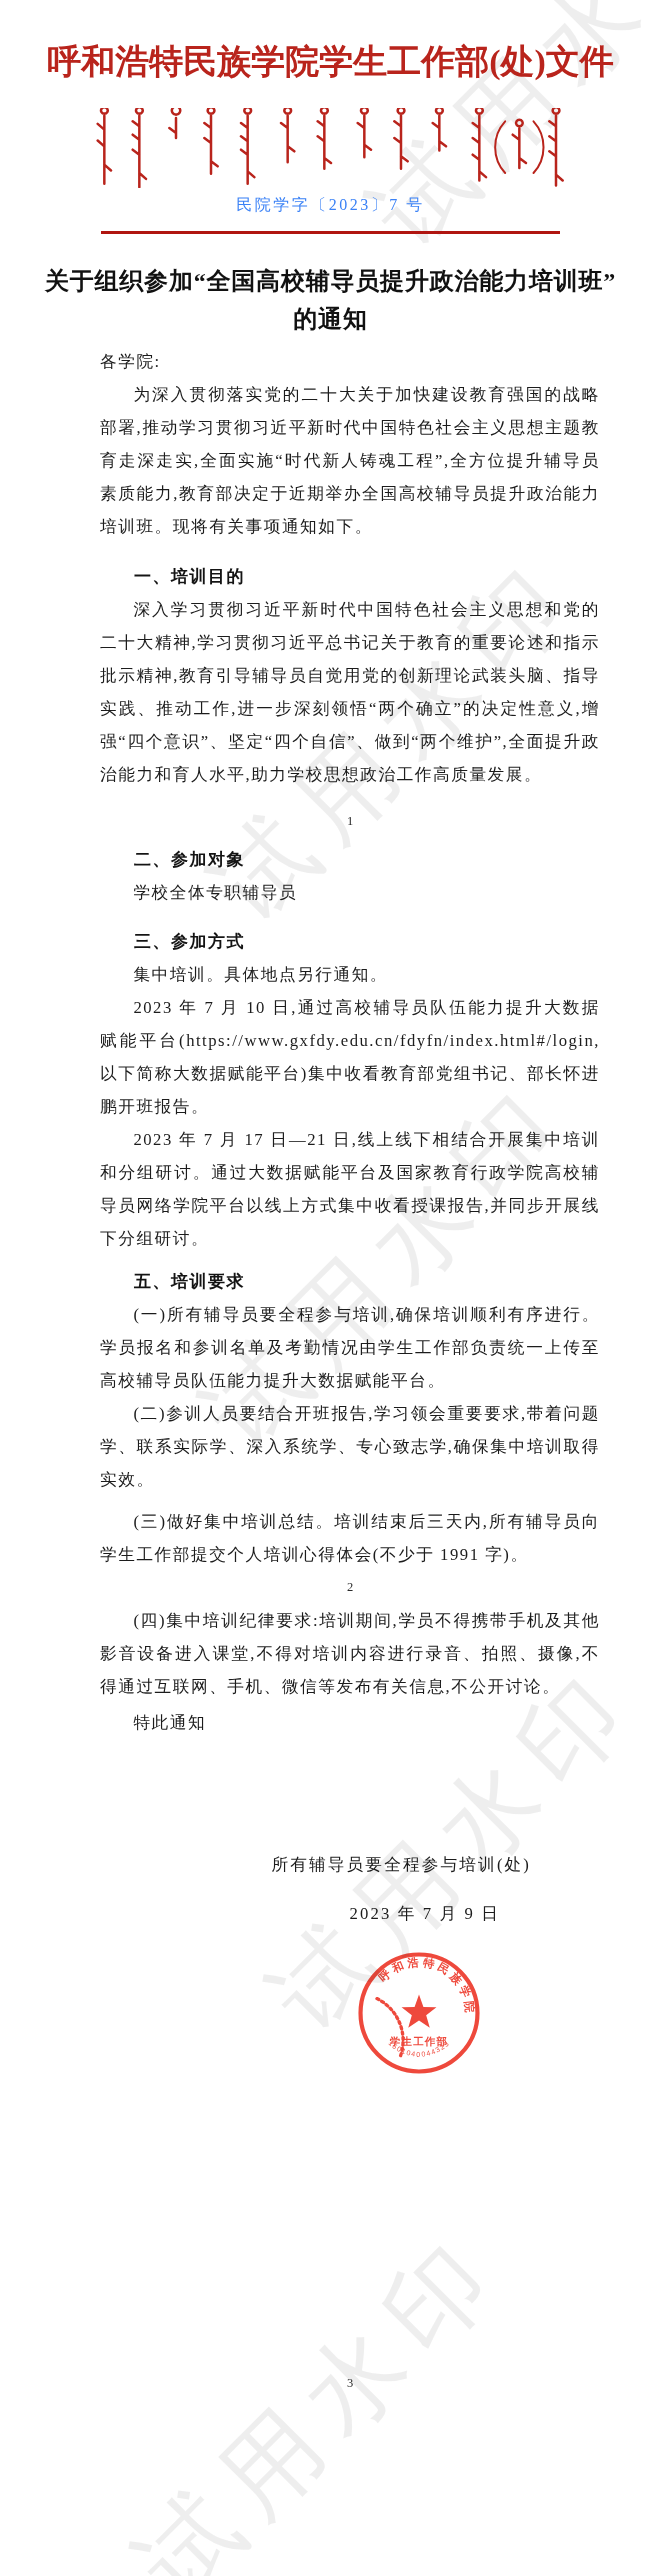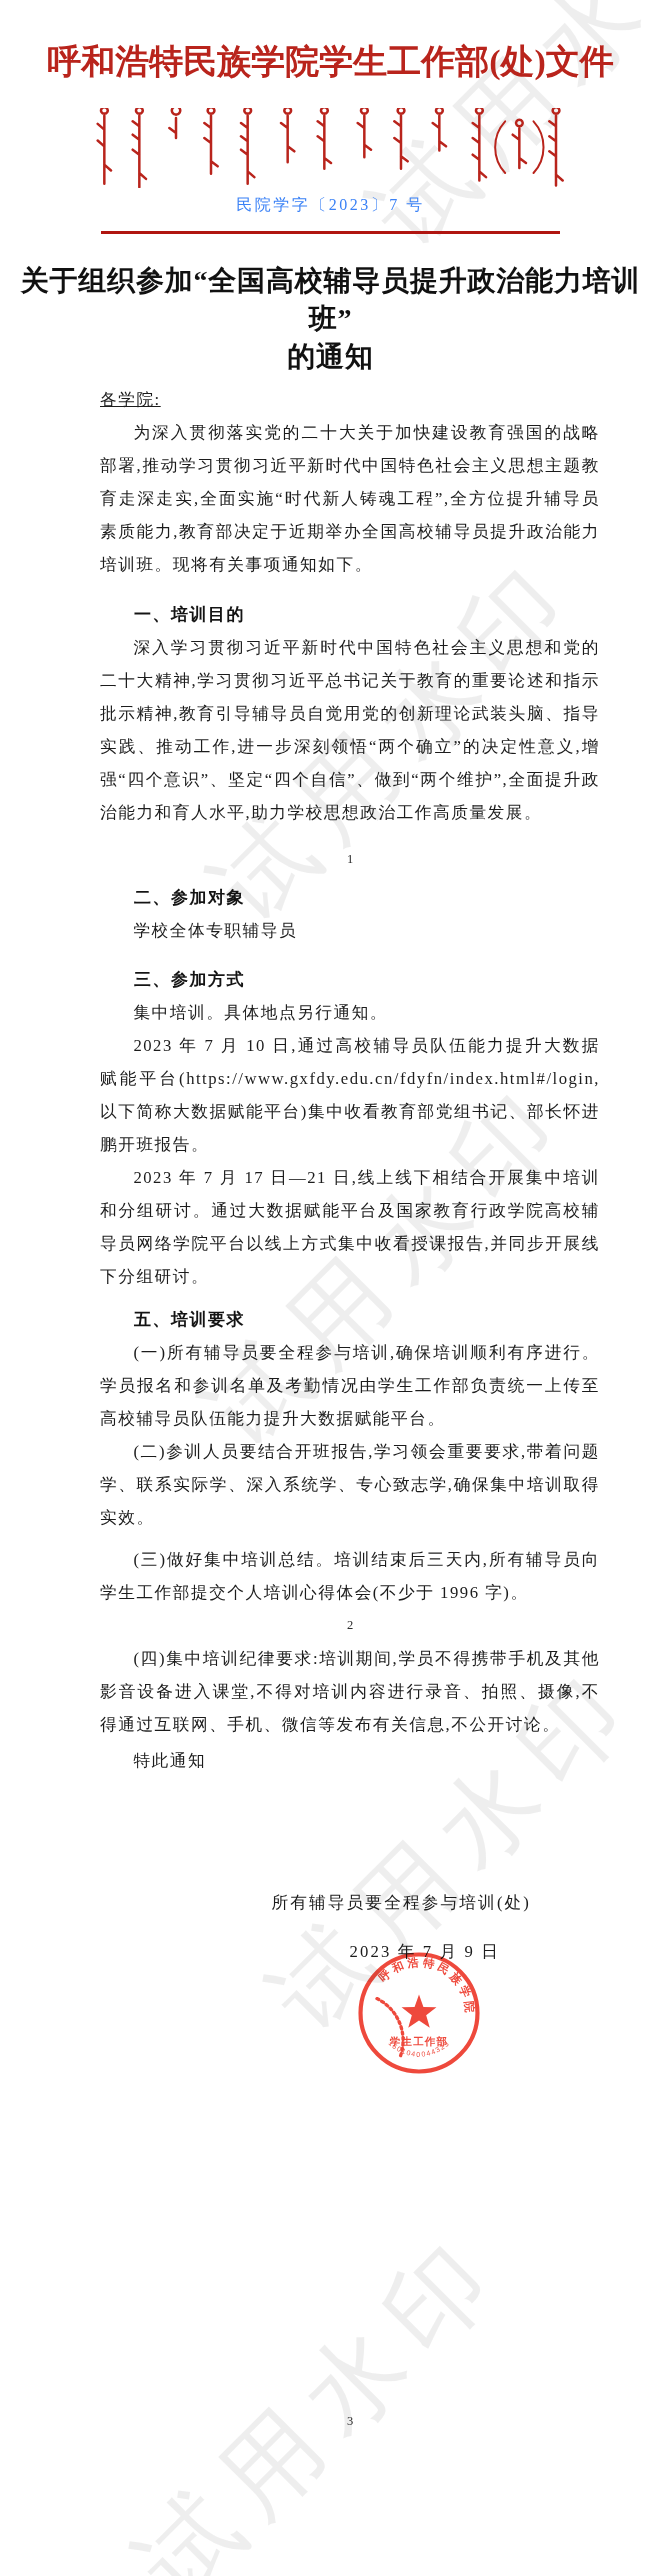--- a/index.html
+++ b/index.html
@@ -52,37 +52,37 @@
   }
   .redline {
     width: 459px;
     height: 3.3px;
     margin: 15px auto 0;
     background: #b01510;
   }
   .doc-title {
     margin: 28px 0 0;
     text-align: center;
-    font-size: 28px;
+    font-size: 24px;
     line-height: 38px;
     font-weight: bold;
     letter-spacing: 0.8px;
     color: #111;
   }
   
   .body {
     width: 500px;
     margin: 6.7px 61px 0 100px;
     font-size: 16.7px;
     line-height: 33px;
     letter-spacing: 1.5px;
     text-align: justify;
   }
   .body p { margin: 0; }
-  .salut { text-indent: 0; text-decoration: underline; }
+  .salut { text-indent: 0; }
   .para { text-indent: 2em; }
   .url-para { word-break: break-all; }
   .heading {
     margin-top: 16.7px !important;
     text-indent: 2em;
     font-weight: bold;
     font-family: "Liberation Sans", sans-serif;
     font-size: 17px;
     color: #141414;
   }
@@ -177,21 +177,21 @@
 
       <p class="heading">三、参加方式</p>
       <p class="para">集中培训。具体地点另行通知。</p>
 
       <p class="para url-para">2023 年 7 月 10 日,通过高校辅导员队伍能力提升大数据赋能平台(https://www.gxfdy.edu.cn/fdyfn/index.html#/login,以下简称大数据赋能平台)集中收看教育部党组书记、部长怀进鹏开班报告。</p>
       <p class="para">2023 年 7 月 17 日—21 日,线上线下相结合开展集中培训和分组研讨。通过大数据赋能平台及国家教育行政学院高校辅导员网络学院平台以线上方式集中收看授课报告,并同步开展线下分组研讨。</p>
 
       <p class="heading mt12">五、培训要求</p>
       <p class="para">(一)所有辅导员要全程参与培训,确保培训顺利有序进行。学员报名和参训名单及考勤情况由学生工作部负责统一上传至高校辅导员队伍能力提升大数据赋能平台。</p>
       <p class="para">(二)参训人员要结合开班报告,学习领会重要要求,带着问题学、联系实际学、深入系统学、专心致志学,确保集中培训取得实效。</p>
-      <p class="para mt10">(三)做好集中培训总结。培训结束后三天内,所有辅导员向学生工作部提交个人培训心得体会(不少于 1996 字)。</p>
+      <p class="para mt10">(三)做好集中培训总结。培训结束后三天内,所有辅导员向学生工作部提交个人培训心得体会(不少于 1991 字)。</p>
 
       <p class="pagenum">2</p>
 
       <p class="para">(四)集中培训纪律要求:培训期间,学员不得携带手机及其他影音设备进入课堂,不得对培训内容进行录音、拍照、摄像,不得通过互联网、手机、微信等发布有关信息,不公开讨论。</p>
       <p class="para mt4">特此通知</p>
 
       <div class="sig">
         <div class="sig-org">所有辅导员要全程参与培训(处)</div>
         <div class="sig-date">2023 年 7 月 9 日</div>
       </div>

